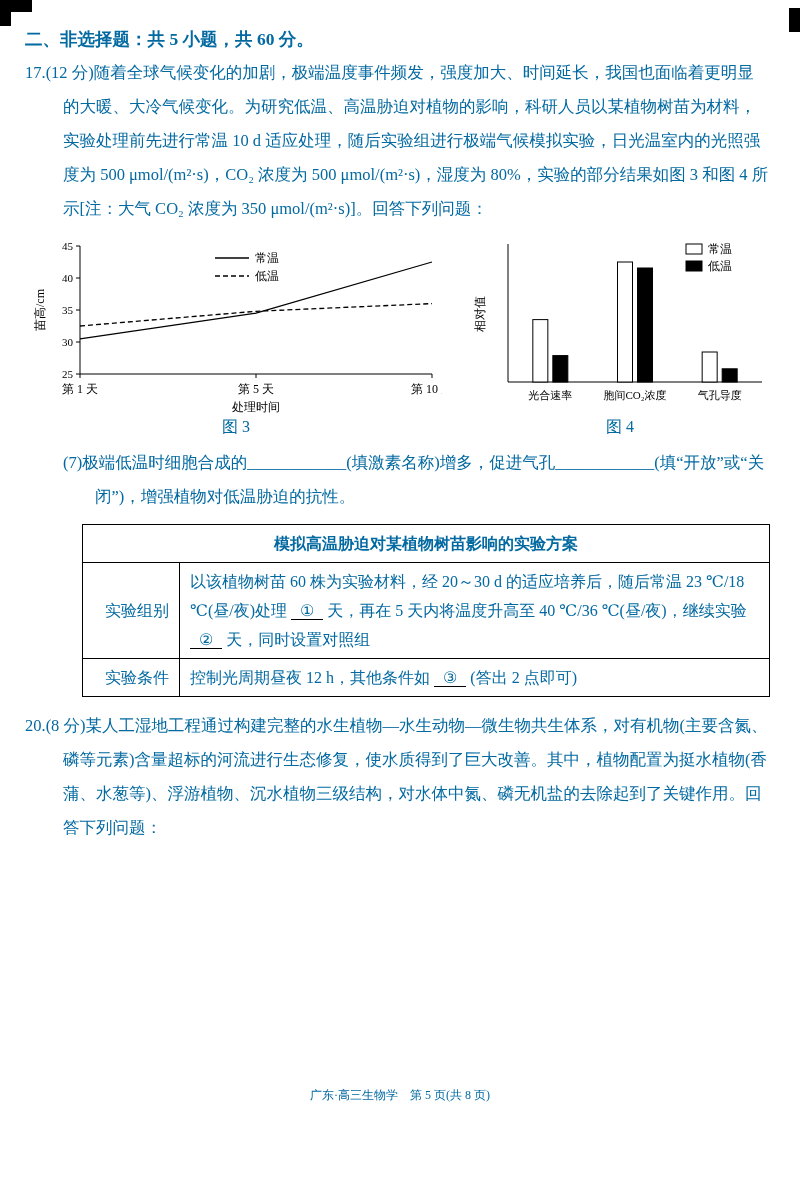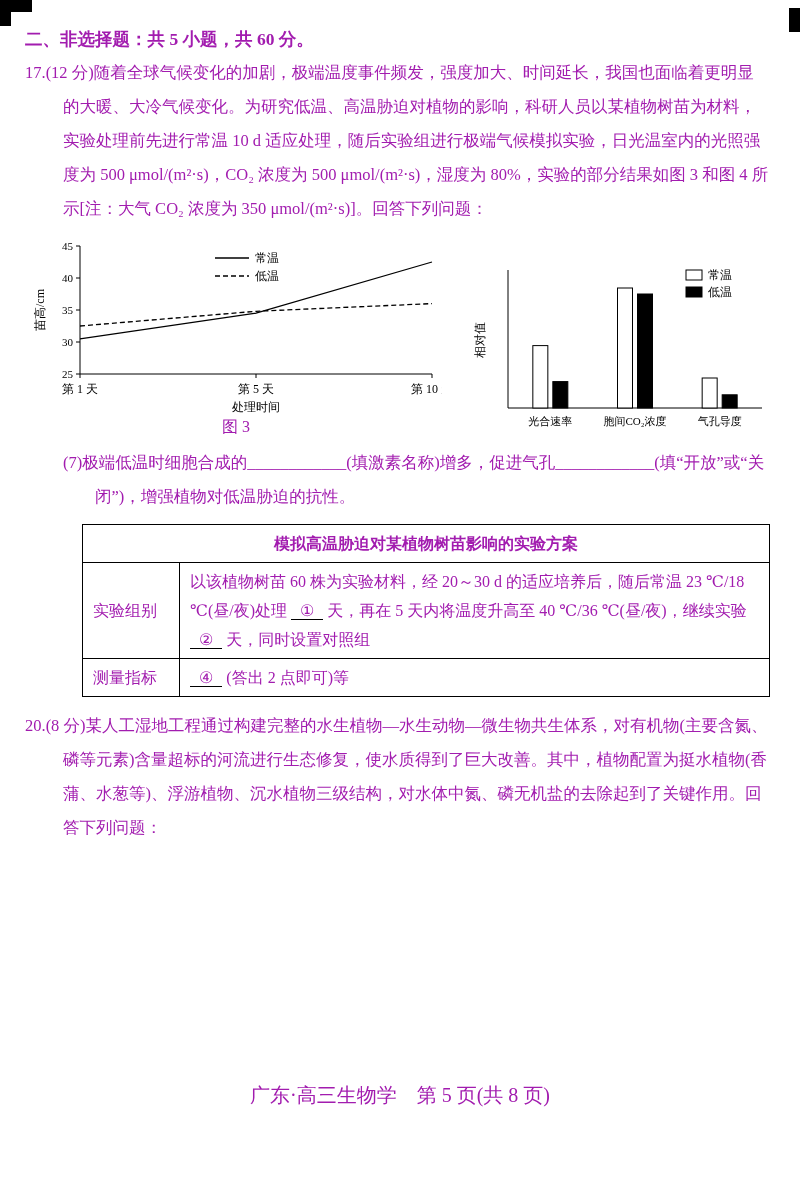--- a/index.html
+++ b/index.html
@@ -4,43 +4,43 @@
 <style>
   html,body{margin:0;padding:0;background:#888;}
   .page{
     position:relative;
     width:800px;height:1178px;
     margin:0 auto;
     background:#fff;
     box-sizing:border-box;
     padding:22px 30px 0 25px;
     font-family:"Liberation Serif","DejaVu Serif",serif;
-    color:#a21caf;
+    color:#0369a1;
     font-size:16.5px;
     line-height:34px;
     overflow:hidden;
   }
   .mark-tl-h{position:absolute;top:0;left:0;width:32px;height:12px;background:#000;}
   .mark-tl-v{position:absolute;top:0;left:0;width:11px;height:26px;background:#000;}
   .mark-tr{position:absolute;top:8px;right:0;width:11px;height:24px;background:#000;}
   .section-header{font-weight:bold;font-size:17.5px;}
   .q-para{padding-left:38px;text-indent:-38px;margin-top:0;}
   .sub{padding-left:70px;text-indent:-32px;}
   .pre{white-space:pre-line;}
   .figures{display:flex;gap:28px;margin:6px 0 6px 5px;align-items:flex-end;}
   .fig{text-align:center;}
   .fig-caption{font-size:16px;line-height:26px;}
   svg{display:block;}
   svg text{font-family:"Liberation Serif","DejaVu Serif",serif;}
   .plan-table{border-collapse:collapse;margin:10px 0 12px 57px;width:688px;font-size:16px;line-height:29px;}
   .plan-table td{border:1px solid #000;padding:4px 10px;vertical-align:middle;}
   .t-title{text-align:center;font-weight:bold;}
-  .t-label{text-align:left;width:76px;}
+  .t-label{text-align:right;width:76px;}
   .cnum{border-bottom:1px solid #000;padding:0 9px;}
-  .footer{position:absolute;left:0;right:0;bottom:66px;text-align:center;font-size:20px;}
+  .footer{position:absolute;left:0;right:0;bottom:66px;text-align:center;font-size:12px;}
 </style>
 </head>
 <body>
 
 <div class="page">
   <div class="mark-tl-h"></div>
   <div class="mark-tl-v"></div>
   <div class="mark-tr"></div>
 
   <div class="section-header">二、非选择题：共 5 小题，共 60 分。</div>
@@ -93,37 +93,38 @@
           <text x="165" y="167" font-size="11" text-anchor="middle" fill="#000">胞间CO₂浓度</text>
           <rect x="232.16666666666669" y="120" width="15" height="29.999999999999996" fill="#ffffff" stroke="#000"></rect>
           <rect x="252.16666666666669" y="136.8" width="15" height="13.2" fill="#000000" stroke="#000"></rect>
           <text x="249.66666666666669" y="167" font-size="11" text-anchor="middle" fill="#000">气孔导度</text>
           <rect x="216" y="12" width="16" height="10" fill="#ffffff" stroke="#000"></rect>
           <text x="238" y="21" font-size="12" text-anchor="start" fill="#000">常温</text>
           <rect x="216" y="29" width="16" height="10" fill="#000000" stroke="#000"></rect>
           <text x="238" y="38" font-size="12" text-anchor="start" fill="#000">低温</text>
           <text x="14" y="82" font-size="12" text-anchor="middle" fill="#000" transform="rotate(-90 14 82)">相对值</text>
         </svg>
+      <div class="fig-caption">图 4</div>
     </div>
   </div>
 
   <div class="sub">(7)极端低温时细胞合成的____________(填激素名称)增多，促进气孔____________(填“开放”或“关闭”)，增强植物对低温胁迫的抗性。</div>
 
   <table class="plan-table">
     <tbody>
       <tr>
         <td colspan="2" class="t-title">模拟高温胁迫对某植物树苗影响的实验方案</td>
       </tr>
       <tr>
         <td class="t-label">实验组别</td>
         <td class="t-content">以该植物树苗 60 株为实验材料，经 20～30 d 的适应培养后，随后常温 23 ℃/18 ℃(昼/夜)处理 <span class="cnum">①</span> 天，再在 5 天内将温度升高至 40 ℃/36 ℃(昼/夜)，继续实验 <span class="cnum">②</span> 天，同时设置对照组</td>
       </tr>
       <tr>
-        <td class="t-label">测量指标</td>
-        <td class="t-content"><span class="cnum">④</span> (答出 2 点即可)等</td>
+        <td class="t-label">实验条件</td>
+        <td class="t-content">控制光周期昼夜 12 h，其他条件如 <span class="cnum">③</span> (答出 2 点即可)</td>
       </tr>
     </tbody>
   </table>
 
   <div class="q-para">
     <span>20.</span><span>(8 分)某人工湿地工程通过构建完整的水生植物—水生动物—微生物共生体系，对有机物(主要含氮、磷等元素)含量超标的河流进行生态修复，使水质得到了巨大改善。其中，植物配置为挺水植物(香蒲、水葱等)、浮游植物、沉水植物三级结构，对水体中氮、磷无机盐的去除起到了关键作用。回答下列问题：</span>
   </div>
 
   <div class="footer">广东·高三生物学　第 5 页(共 8 页)</div>
 </div>

